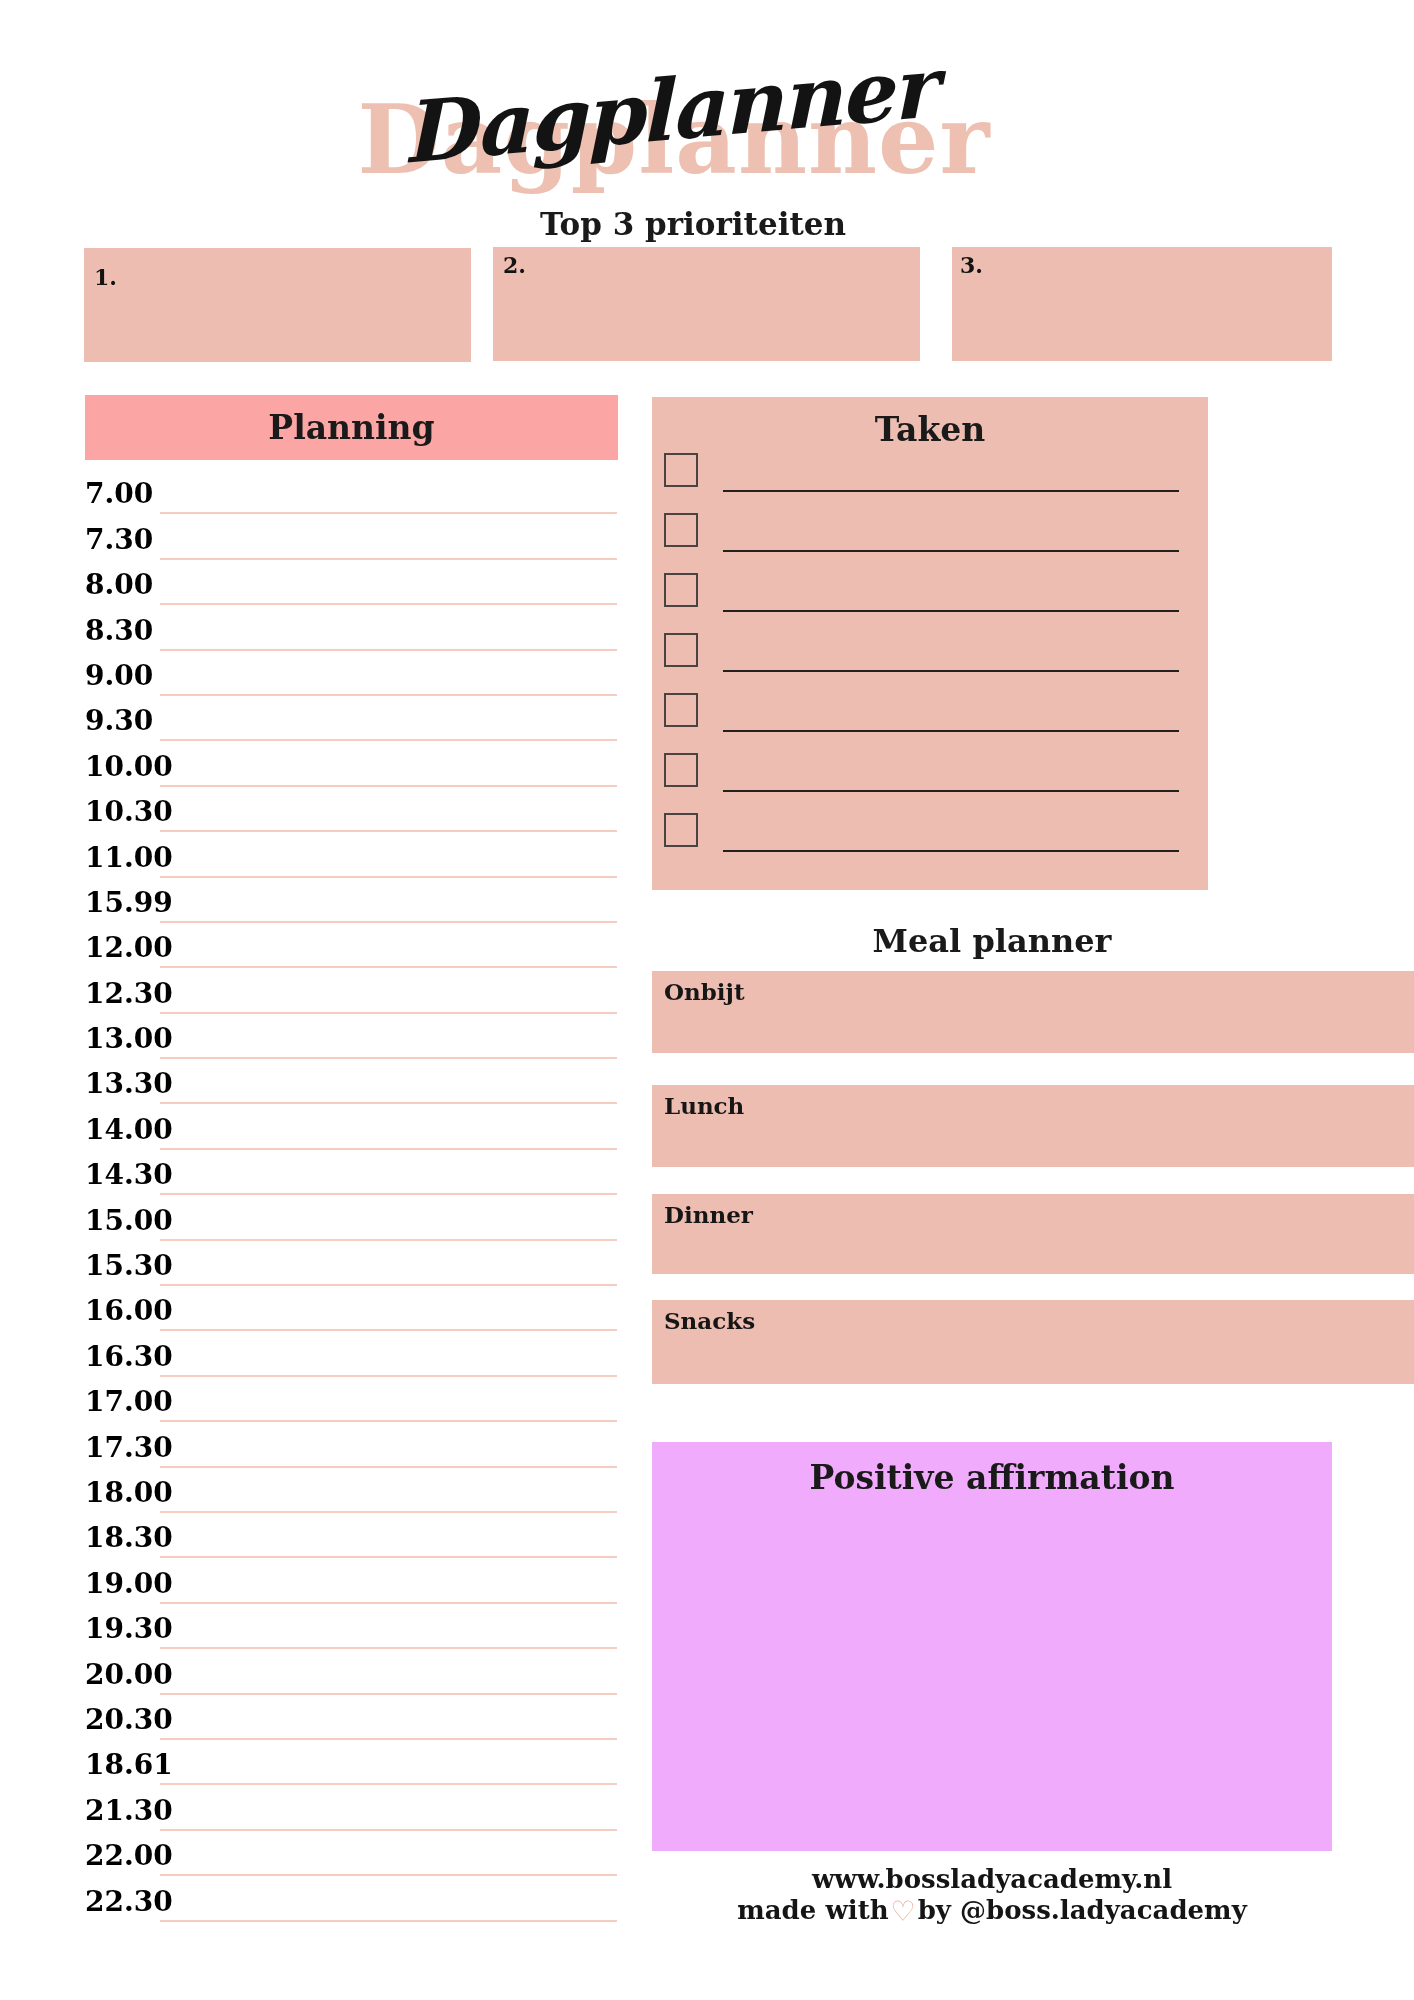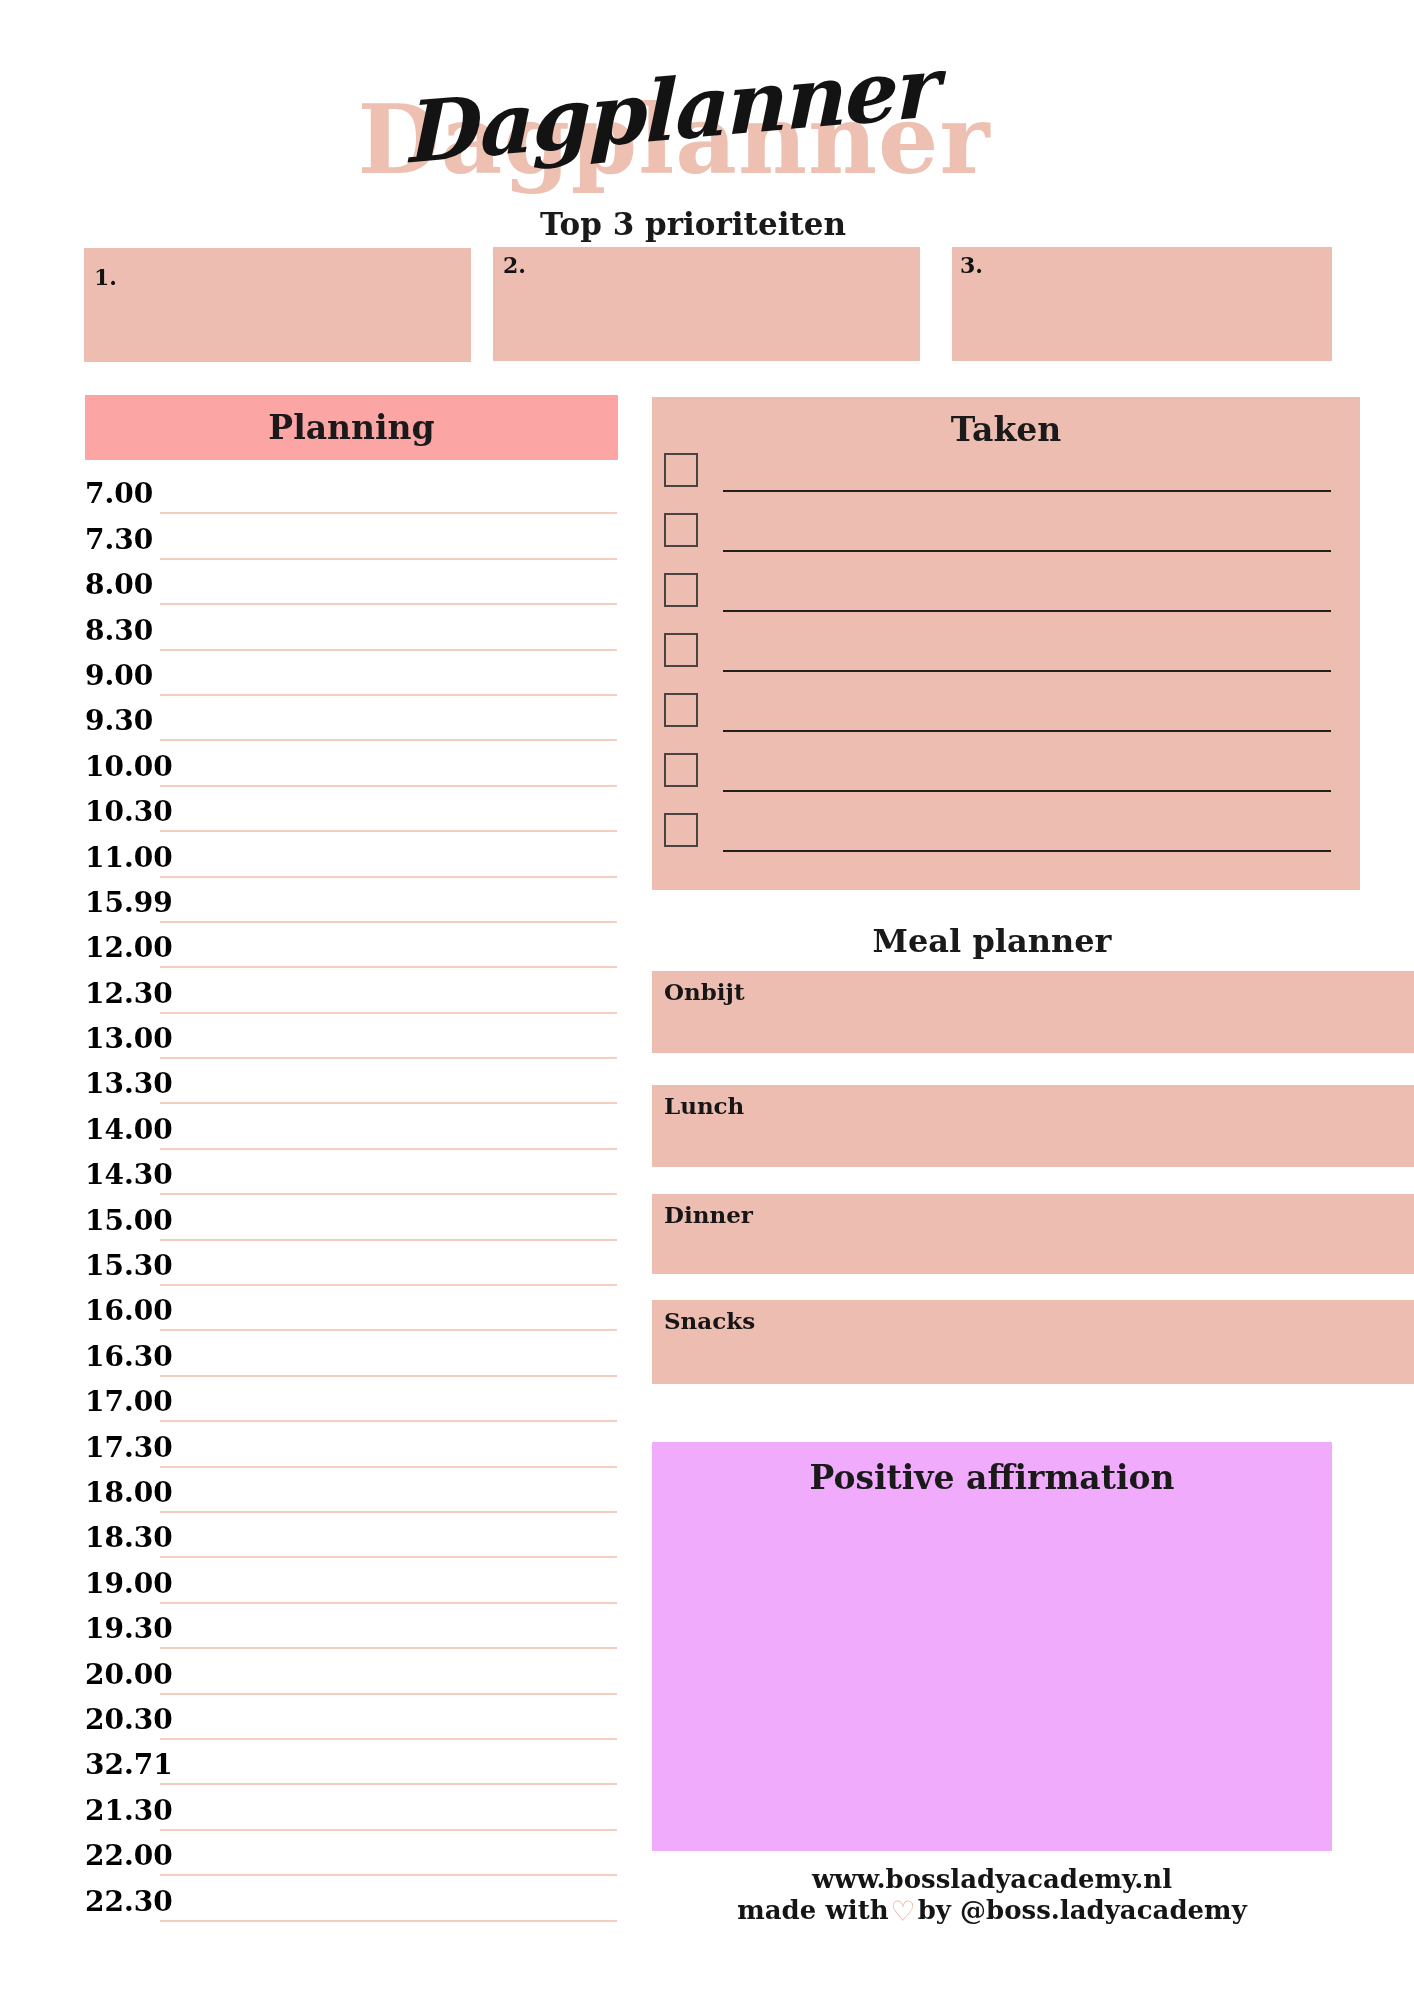--- a/index.html
+++ b/index.html
@@ -31,21 +31,21 @@
 
   
   .plan-header{position:absolute;left:85px;top:395px;width:533px;height:65px;background:#fca5a5;
       text-align:center;font-size:33px;font-weight:bold;line-height:65px;}
   .plan-rows{position:absolute;left:85px;top:469px;width:532px;}
   .plan-row{position:relative;height:45.4px;}
   .plan-row .time{position:absolute;left:0;bottom:4px;font-size:28px;font-weight:bold;color:#000000;}
   .plan-row .wline{position:absolute;left:75px;right:0;bottom:0;border-bottom:2px solid #f5cdc0;}
 
   
-  .taken-box{position:absolute;left:652px;top:397px;width:708px;height:493px;background:#ecbdb0;}
+  .taken-box{position:absolute;left:652px;top:397px;width:556px;height:493px;background:#ecbdb0;}
   .taken-title{position:absolute;top:13px;left:0;width:100%;text-align:center;
       font-size:33px;font-weight:bold;}
   .taken-rows{position:absolute;left:0;right:0;top:35px;}
   .taken-row{position:relative;height:60px;}
   .taken-row .cbox{position:absolute;left:12px;bottom:5px;width:30px;height:30px;
       border:2px solid #4a4441;background:transparent;}
   .taken-row .tline{position:absolute;left:71px;right:29px;bottom:0;border-bottom:2.5px solid #23201e;}
 
   
   .meal-heading{position:absolute;left:652px;top:922px;width:680px;text-align:center;
@@ -197,21 +197,21 @@
       </div>
     <div class="plan-row">
         <span class="time">20.00</span>
         <span class="wline"></span>
       </div>
     <div class="plan-row">
         <span class="time">20.30</span>
         <span class="wline"></span>
       </div>
     <div class="plan-row">
-        <span class="time">32.71</span>
+        <span class="time">18.61</span>
         <span class="wline"></span>
       </div>
     <div class="plan-row">
         <span class="time">21.30</span>
         <span class="wline"></span>
       </div>
     <div class="plan-row">
         <span class="time">22.00</span>
         <span class="wline"></span>
       </div>

